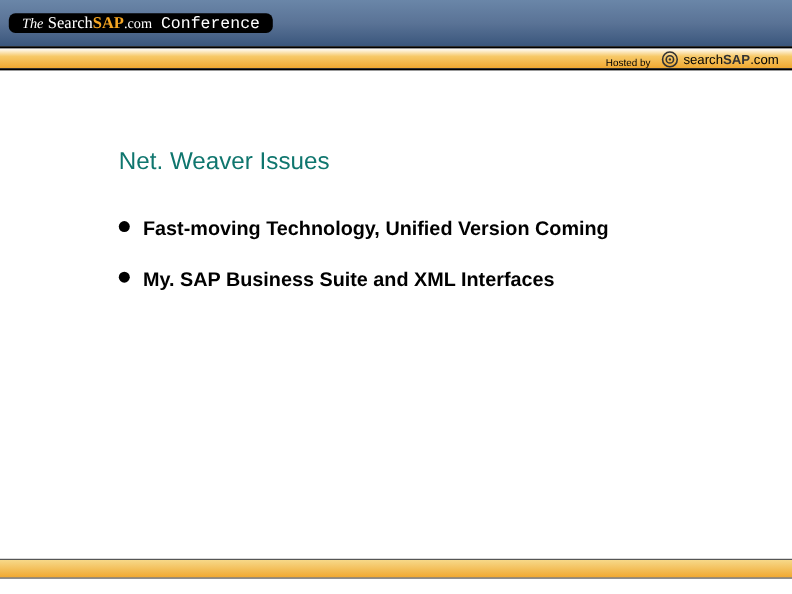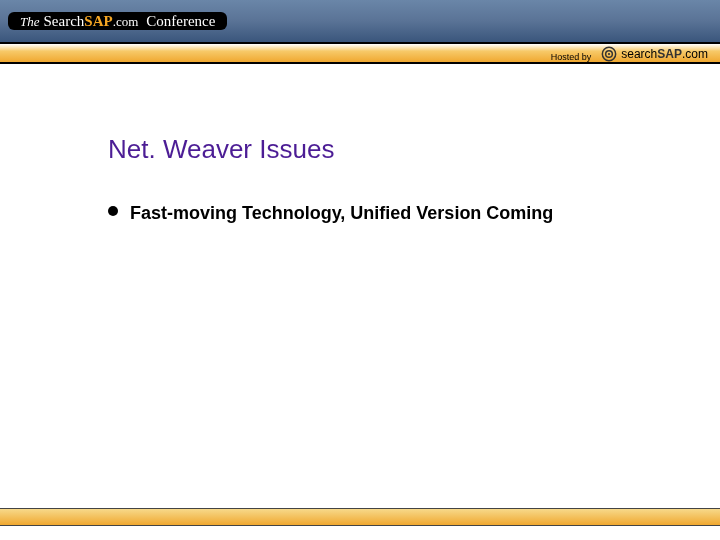--- a/index.html
+++ b/index.html
@@ -24,21 +24,21 @@
     border-radius: 6px;
     padding: 0 12px;
     display: flex;
     align-items: baseline;
     gap: 4px;
   }
   .conf-the { color: #fff; font-style: italic; font-family: Georgia, serif; font-size: 13px; }
   .conf-search { color: #fff; font-family: Georgia, serif; font-size: 15px; }
   .conf-sap { color: #f5a623; font-family: Georgia, serif; font-weight: bold; font-size: 15px; }
   .conf-com { color: #fff; font-family: Georgia, serif; font-size: 13px; }
-  .conf-conference { color: #fff; font-family: Liberation Serif, serif; font-size: 15px; margin-left: 4px; }
+  .conf-conference { color: #fff; font-family: Liberation Mono, monospace; font-size: 15px; margin-left: 4px; }
   .orange-band {
     width: 100%;
     height: 22px;
     background: linear-gradient(to bottom, #fff 0%, #f7c968 40%, #f0a830 100%);
     border-top: 2px solid #000;
     border-bottom: 2px solid #000;
     display: flex;
     align-items: flex-end;
     justify-content: flex-end;
     padding-right: 12px;
@@ -47,22 +47,22 @@
   .hosted-by { font-size: 9px; color: #000; font-family: Verdana, sans-serif; }
   .logo-wrap { display: flex; align-items: center; gap: 4px; }
   .logo-swirl { width: 16px; height: 16px; }
   .logo-text { font-family: Verdana, sans-serif; font-size: 12px; color: #000; }
   .logo-text .sap { font-weight: bold; color: #333; }
   .content {
     padding: 70px 70px 0 108px;
   }
   .slide-title {
     font-family: Verdana, Geneva, sans-serif;
-    font-size: 26px;
-    color: #4c1d95;
+    font-size: 22px;
+    color: #0f766e;
     font-weight: normal;
     margin-bottom: 36px;
   }
   .bullets { list-style: none; }
   .bullets li {
     font-size: 18px;
     font-weight: bold;
     color: #000;
     margin-bottom: 22px;
     position: relative;
@@ -114,16 +114,17 @@
     <span class="logo-text">
       <span>search</span><span class="sap">SAP</span><span>.com</span>
     </span>
   </span>
 </div>
 
 <div class="content">
   <h1 class="slide-title">Net. Weaver Issues</h1>
   <ul class="bullets">
     <li>Fast-moving Technology, Unified Version Coming</li>
+    <li>My. SAP Business Suite and XML Interfaces</li>
   </ul>
 </div>
 
 <div class="bottom-bar"></div>
 
 </body></html>

